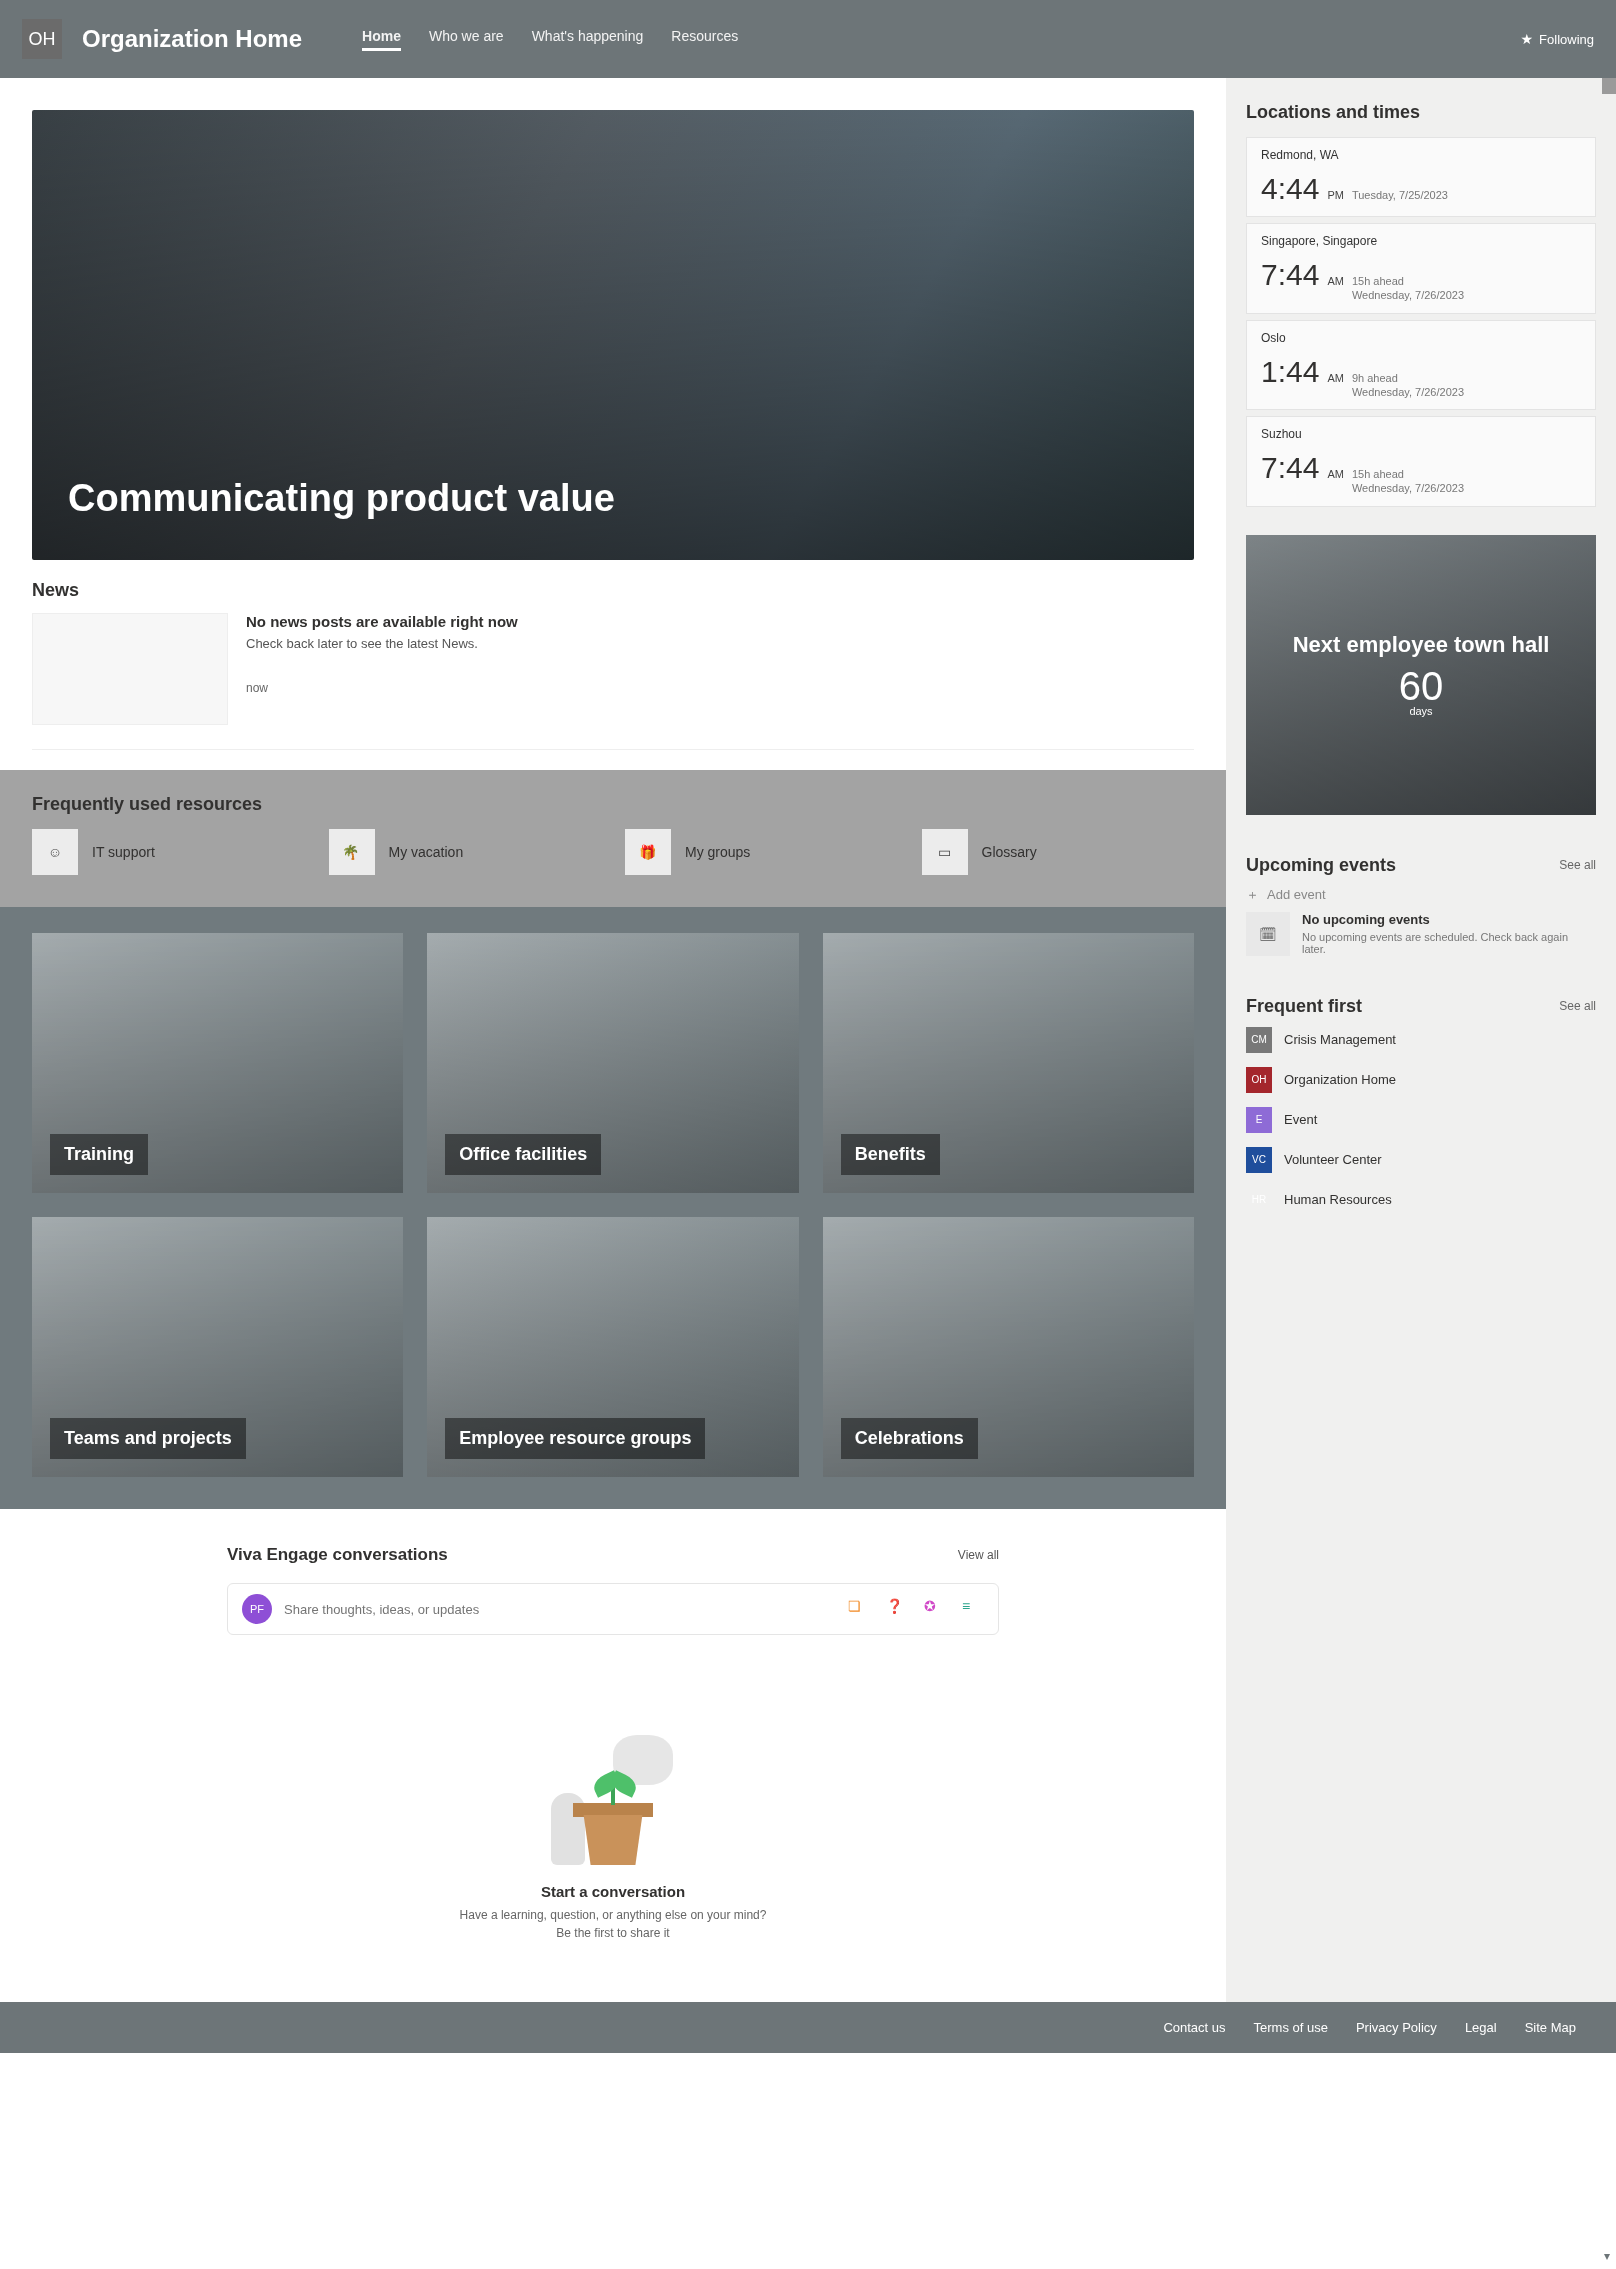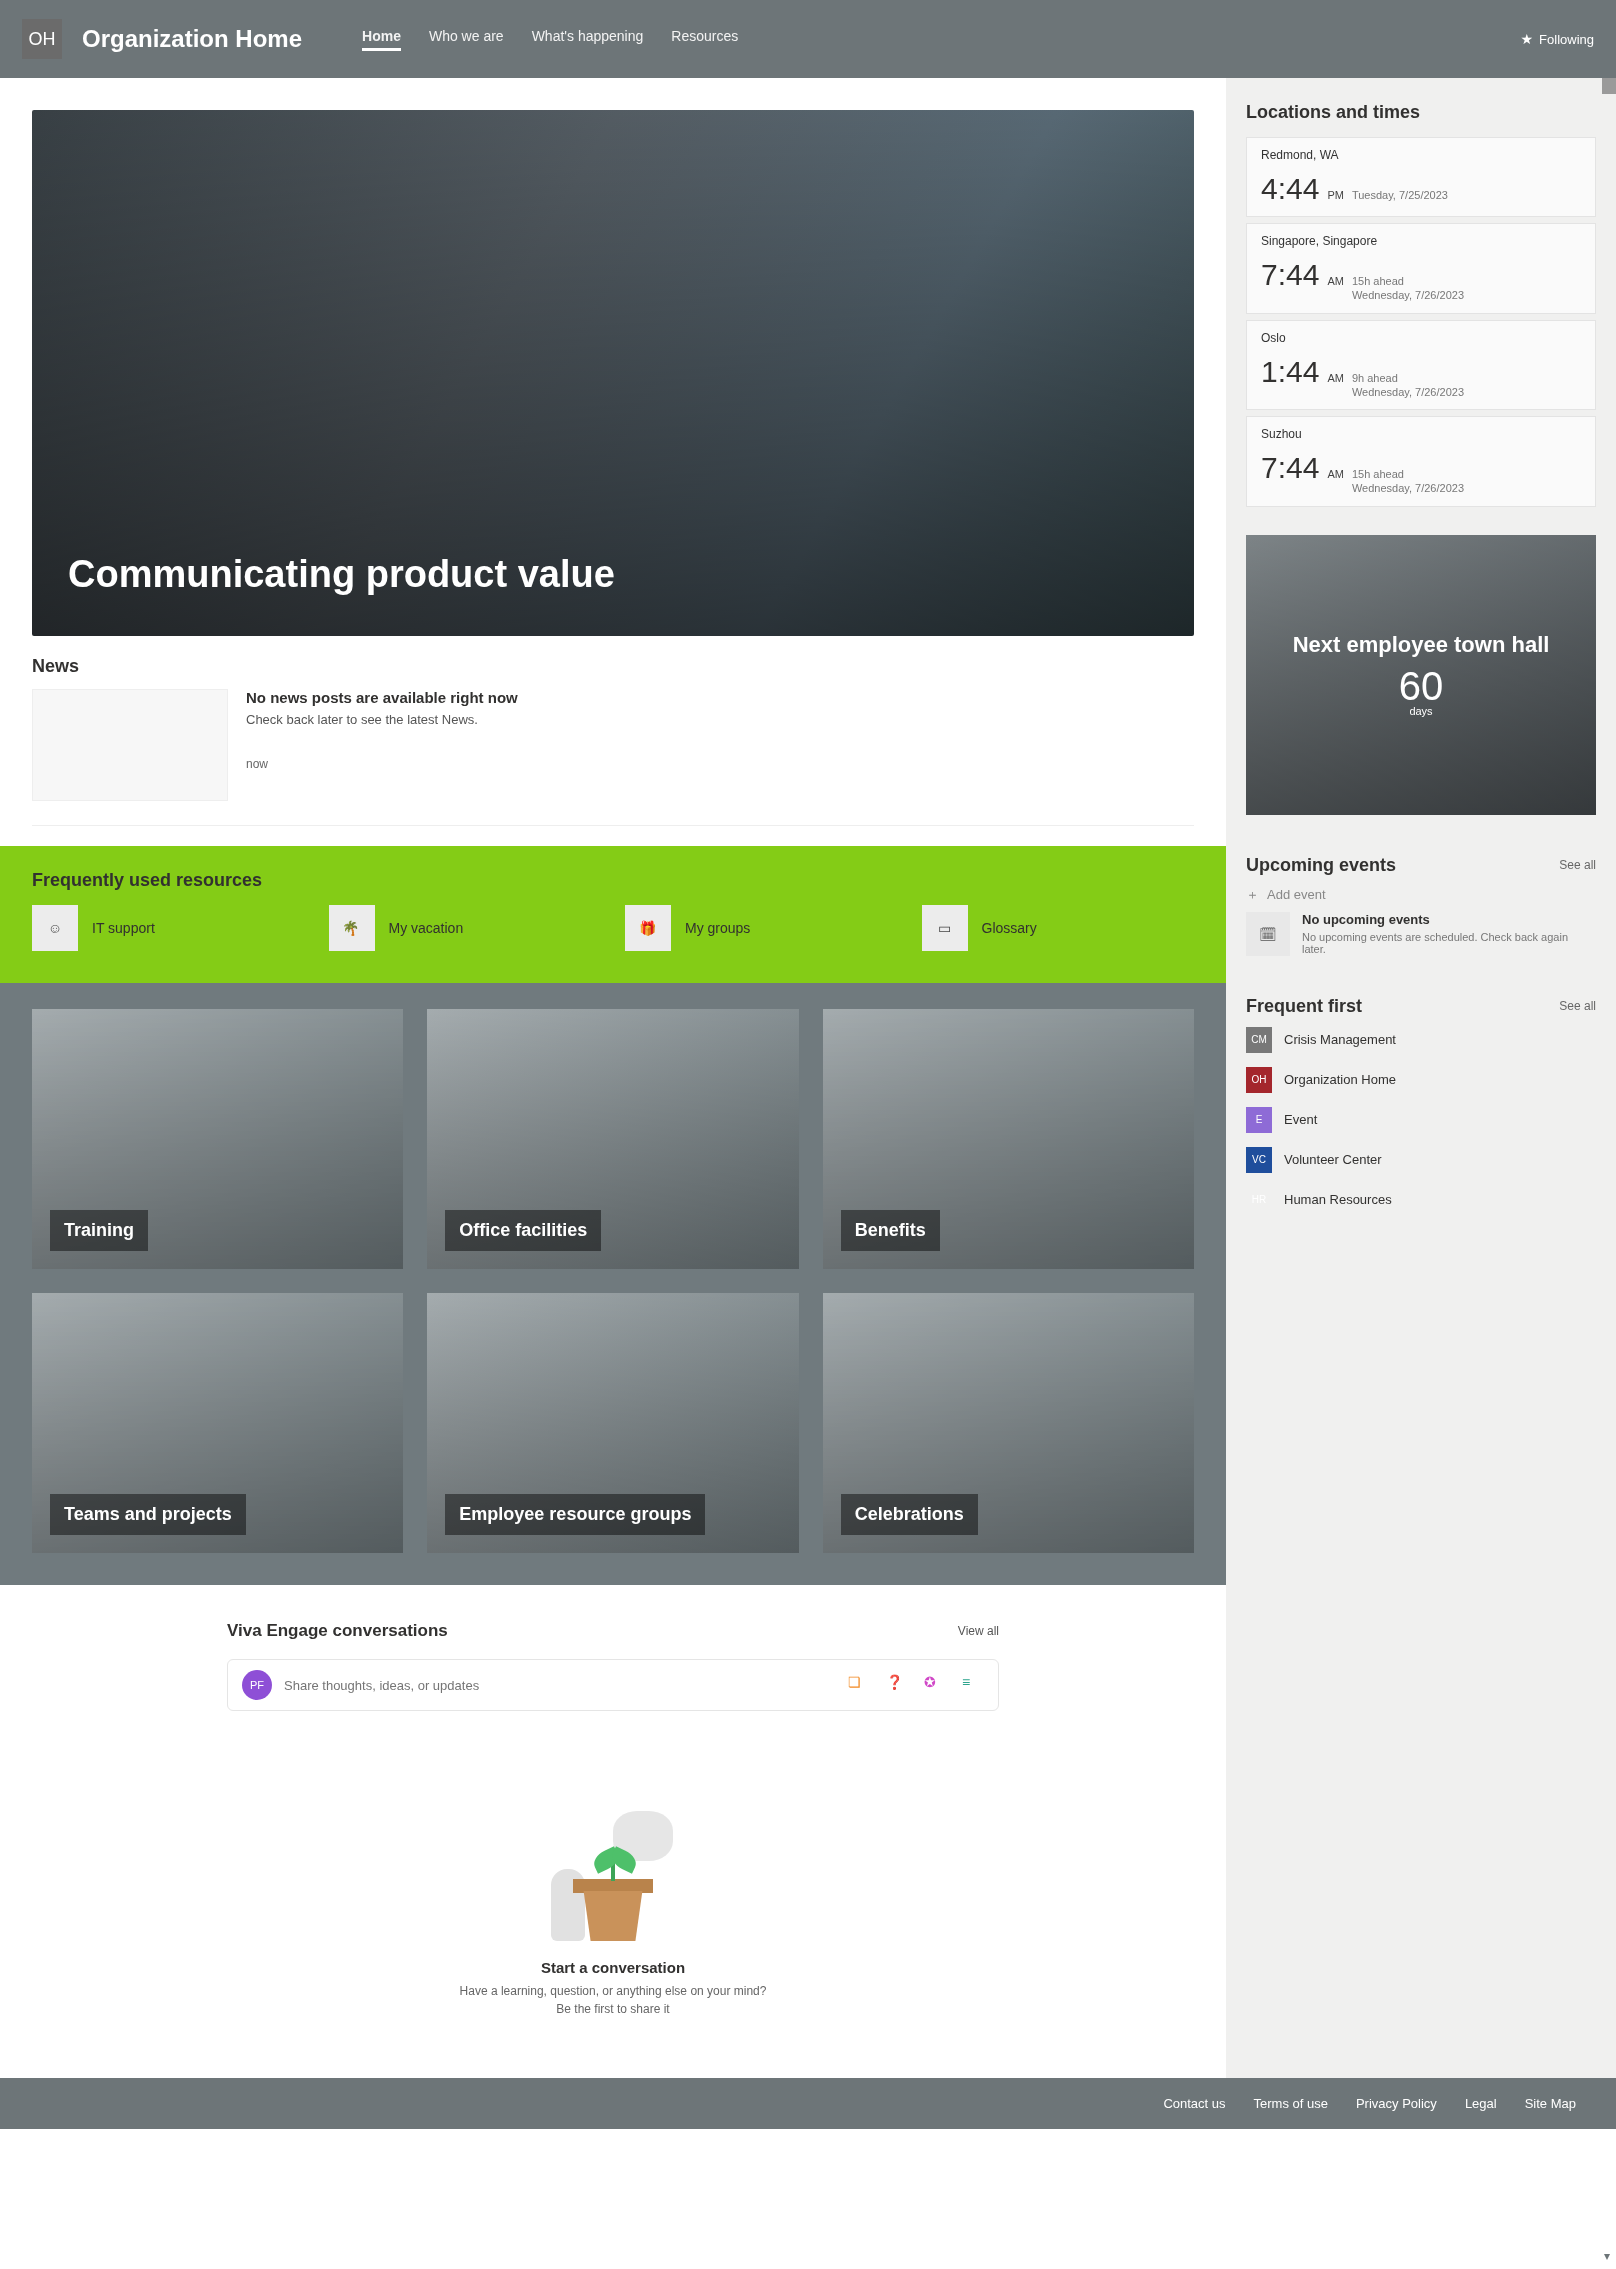--- a/index.html
+++ b/index.html
@@ -42,41 +42,41 @@
   .rail::before {
     content:'';
     position:absolute; right:0; top:0;
     width:14px; height:16px;
     background:#9a9a9a;
   }
 
   
   .hero {
     margin: 32px 32px 0 32px;
-    height: 526px;
+    height: 450px;
     background: linear-gradient(rgba(0,0,0,.05),rgba(0,0,0,.55)),
                 linear-gradient(120deg,#3b4348 0%, #586168 40%, #5c6e7a 70%, #41555b 100%);
     display: flex; align-items: flex-end;
     padding: 40px 36px;
     border-radius: 2px;
     position:relative;
   }
   .hero-title { color:#fff; font-size: 38px; font-weight:600; }
 
   
   .section-pad { padding: 20px 32px; }
   .section-h { font-size: 18px; font-weight: 600; margin-bottom: 12px; }
   .news-row { display:flex; gap:18px; border-bottom:1px solid #eee; padding-bottom:24px; }
   .news-thumb { width:196px; height:112px; background:#f7f7f7; border:1px solid #eee; }
   .news-title { font-weight:600; font-size:15px; }
   .news-sub { font-size:13px; color:#555; margin-top:6px; }
   .news-now { font-size:12px; color:#666; margin-top:30px; }
 
   
-  .freq-band { background:#84cc16; padding: 24px 32px 32px; }
+  .freq-band { background:#a3a3a3; padding: 24px 32px 32px; }
   .freq-grid { display:flex; gap:24px; margin-top:14px; }
   .freq-item { display:flex; align-items:center; gap:14px; flex:1; cursor:pointer; }
   .freq-icon { width:46px; height:46px; background:#ececec; display:flex;align-items:center;justify-content:center; color:#444; }
 
   
   .tile-band { background:#707a7e; padding:26px 32px 32px; }
   .tile-grid { display:grid; grid-template-columns:repeat(3,1fr); gap:24px; }
   .tile {
     height:260px;
     background:linear-gradient(rgba(0,0,0,.1),rgba(0,0,0,.35)),

